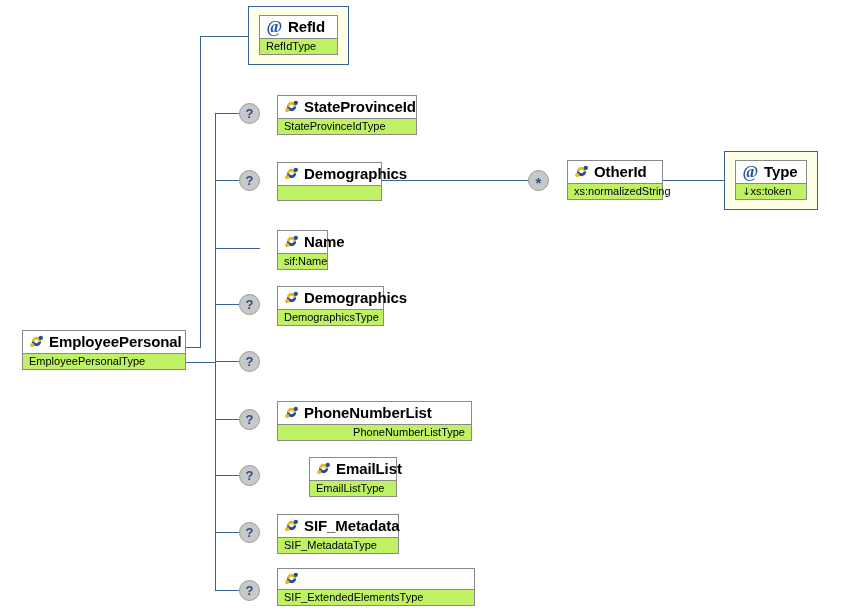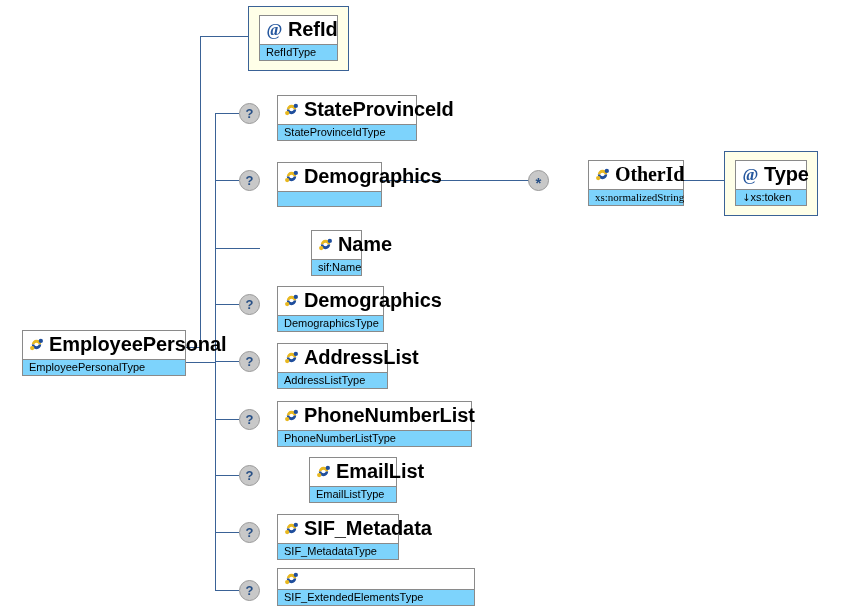--- a/index.html
+++ b/index.html
@@ -62,27 +62,27 @@
   }
   .node .title {
     display: flex;
     align-items: center;
     gap: 5px;
     padding: 2px 7px 3px 6px;
     background: #ffffff;
     white-space: nowrap;
   }
   .node .title .label {
-    font-size: 20px;
+    font-size: 15px;
     font-weight: bold;
     color: #000000;
     letter-spacing: -0.1px;
   }
   .node .typerow {
-    background: #7dd3fc;
+    background: #bef264;
     border-top: 1px solid #8a8a8a;
     font-size: 11px;
     color: #000000;
     padding: 1px 6px 2px 6px;
     white-space: nowrap;
     min-height: 15px;
     box-sizing: border-box;
   }
 
   
@@ -204,21 +204,21 @@
             <circle cx="3.4" cy="11.8" r="2.3" fill="#e8b820"></circle>
           </svg>
         </span>
         <span class="label">Demographics</span>
       </div>
       <div class="typerow"></div>
     </div>
   </div>
 
   <div class="occ star" style="left:528px; top:170px;">*</div>
-  <div class="node" style="left:571px; top:160px; width:113px;font-family:Liberation Serif, serif;">
+  <div class="node" style="left:550px; top:160px; width:113px;">
     <div class="inner">
       <div class="title">
         <span class="ico ico-element">
           <svg viewBox="0 0 16 16" width="15" height="15">
             <path d="M3 8 A5 5 0 0 1 13 8 L10.5 8 A2.6 2.6 0 0 0 5.5 8 Z" fill="#e8b820"></path>
             <path d="M13 8 A5 5 0 0 1 3 8 L5.5 8 A2.6 2.6 0 0 0 10.5 8 Z" fill="#1f4e9c"></path>
             <circle cx="12.6" cy="4.2" r="2.3" fill="#1f4e9c"></circle>
             <circle cx="3.4" cy="11.8" r="2.3" fill="#e8b820"></circle>
           </svg>
         </span>
@@ -231,21 +231,21 @@
   <div class="node attr" style="left:724px; top:151px; width:94px;">
     <div class="inner">
       <div class="title">
         <span class="ico ico-attr">@</span>
         <span class="label">Type</span>
       </div>
       <div class="typerow"><span class="arrow-glyph">↓</span><span>xs:token</span></div>
     </div>
   </div>
 
-  <div class="node" style="left:260px; top:230px; width:68px;margin-left:34px;">
+  <div class="node" style="left:260px; top:230px; width:68px;">
     <div class="inner">
       <div class="title">
         <span class="ico ico-element">
           <svg viewBox="0 0 16 16" width="15" height="15">
             <path d="M3 8 A5 5 0 0 1 13 8 L10.5 8 A2.6 2.6 0 0 0 5.5 8 Z" fill="#e8b820"></path>
             <path d="M13 8 A5 5 0 0 1 3 8 L5.5 8 A2.6 2.6 0 0 0 10.5 8 Z" fill="#1f4e9c"></path>
             <circle cx="12.6" cy="4.2" r="2.3" fill="#1f4e9c"></circle>
             <circle cx="3.4" cy="11.8" r="2.3" fill="#e8b820"></circle>
           </svg>
         </span>
@@ -267,39 +267,23 @@
             <circle cx="3.4" cy="11.8" r="2.3" fill="#e8b820"></circle>
           </svg>
         </span>
         <span class="label">Demographics</span>
       </div>
       <div class="typerow">DemographicsType</div>
     </div>
   </div>
 
   <div class="occ" style="left:239px; top:351px;">?</div>
-  <div class="node" style="left:260px; top:343px; width:128px;">
-    <div class="inner">
-      <div class="title">
-        <span class="ico ico-element">
-          <svg viewBox="0 0 16 16" width="15" height="15">
-            <path d="M3 8 A5 5 0 0 1 13 8 L10.5 8 A2.6 2.6 0 0 0 5.5 8 Z" fill="#e8b820"></path>
-            <path d="M13 8 A5 5 0 0 1 3 8 L5.5 8 A2.6 2.6 0 0 0 10.5 8 Z" fill="#1f4e9c"></path>
-            <circle cx="12.6" cy="4.2" r="2.3" fill="#1f4e9c"></circle>
-            <circle cx="3.4" cy="11.8" r="2.3" fill="#e8b820"></circle>
-          </svg>
-        </span>
-        <span class="label">AddressList</span>
-      </div>
-      <div class="typerow">AddressListType</div>
-    </div>
-  </div>
 
   <div class="occ" style="left:239px; top:409px;">?</div>
-  <div class="node" style="left:260px; top:401px; width:212px;">
+  <div class="node" style="left:260px; top:401px; width:212px;text-align:right;">
     <div class="inner">
       <div class="title">
         <span class="ico ico-element">
           <svg viewBox="0 0 16 16" width="15" height="15">
             <path d="M3 8 A5 5 0 0 1 13 8 L10.5 8 A2.6 2.6 0 0 0 5.5 8 Z" fill="#e8b820"></path>
             <path d="M13 8 A5 5 0 0 1 3 8 L5.5 8 A2.6 2.6 0 0 0 10.5 8 Z" fill="#1f4e9c"></path>
             <circle cx="12.6" cy="4.2" r="2.3" fill="#1f4e9c"></circle>
             <circle cx="3.4" cy="11.8" r="2.3" fill="#e8b820"></circle>
           </svg>
         </span>

